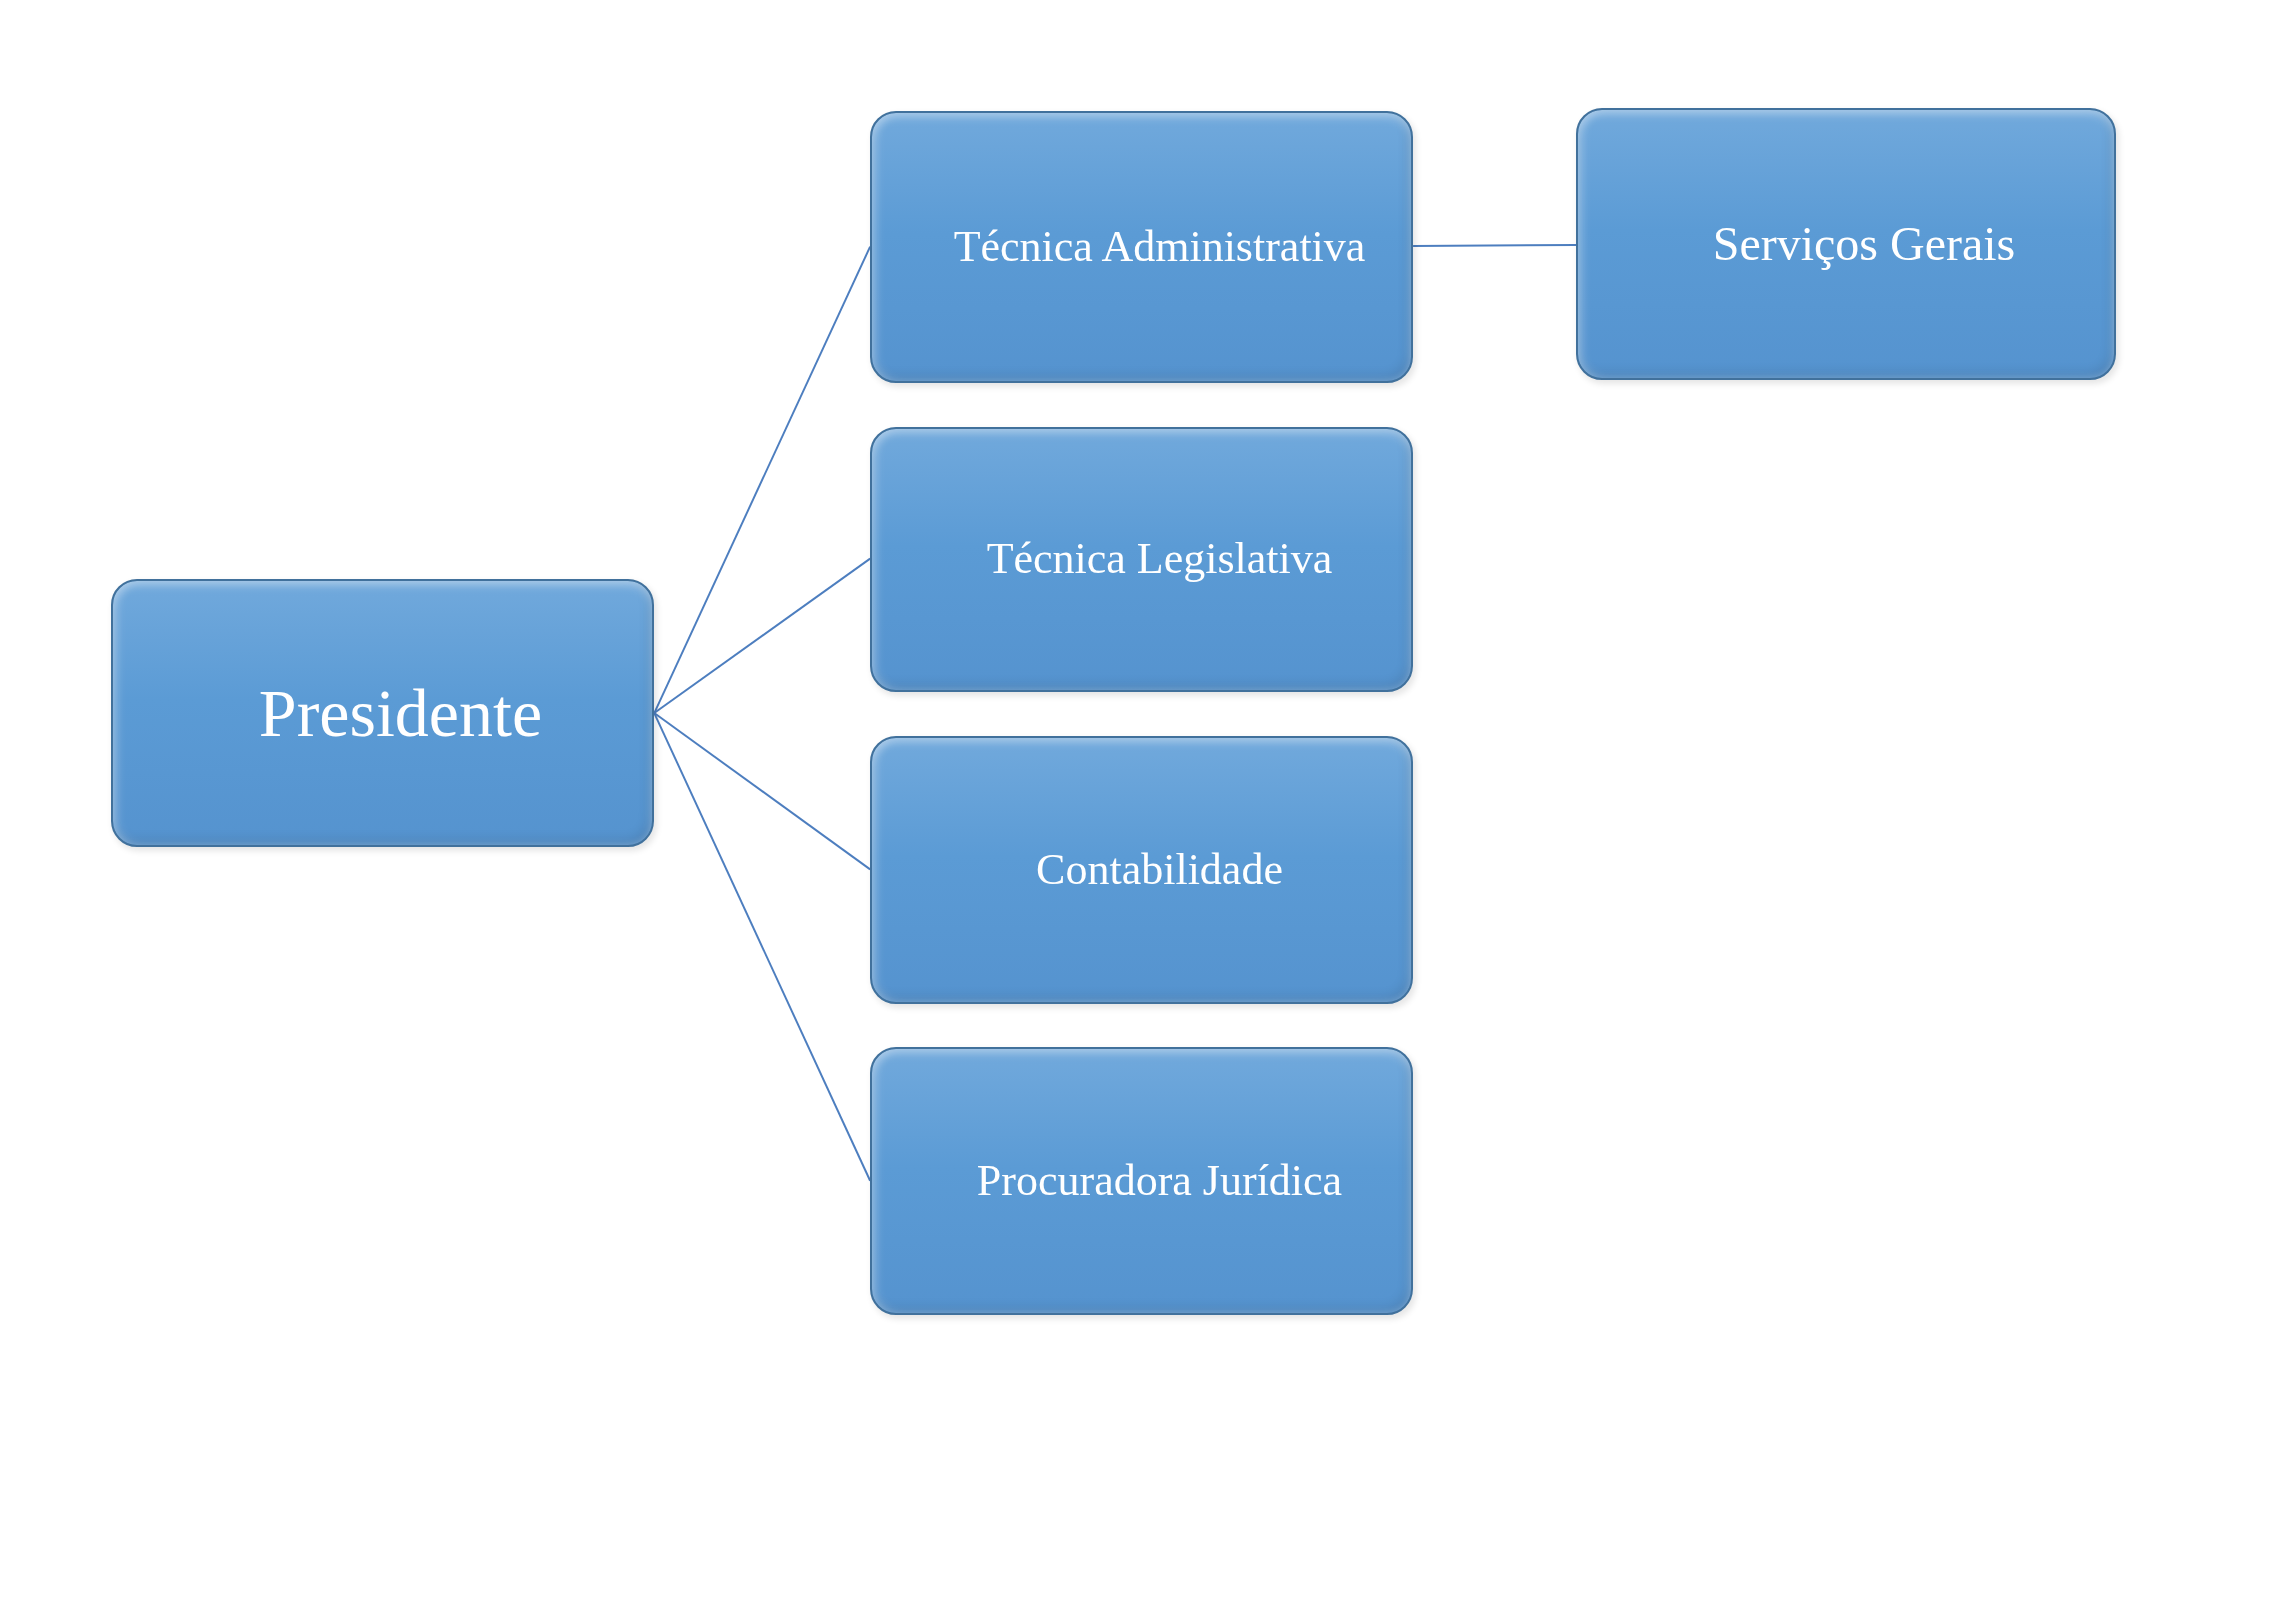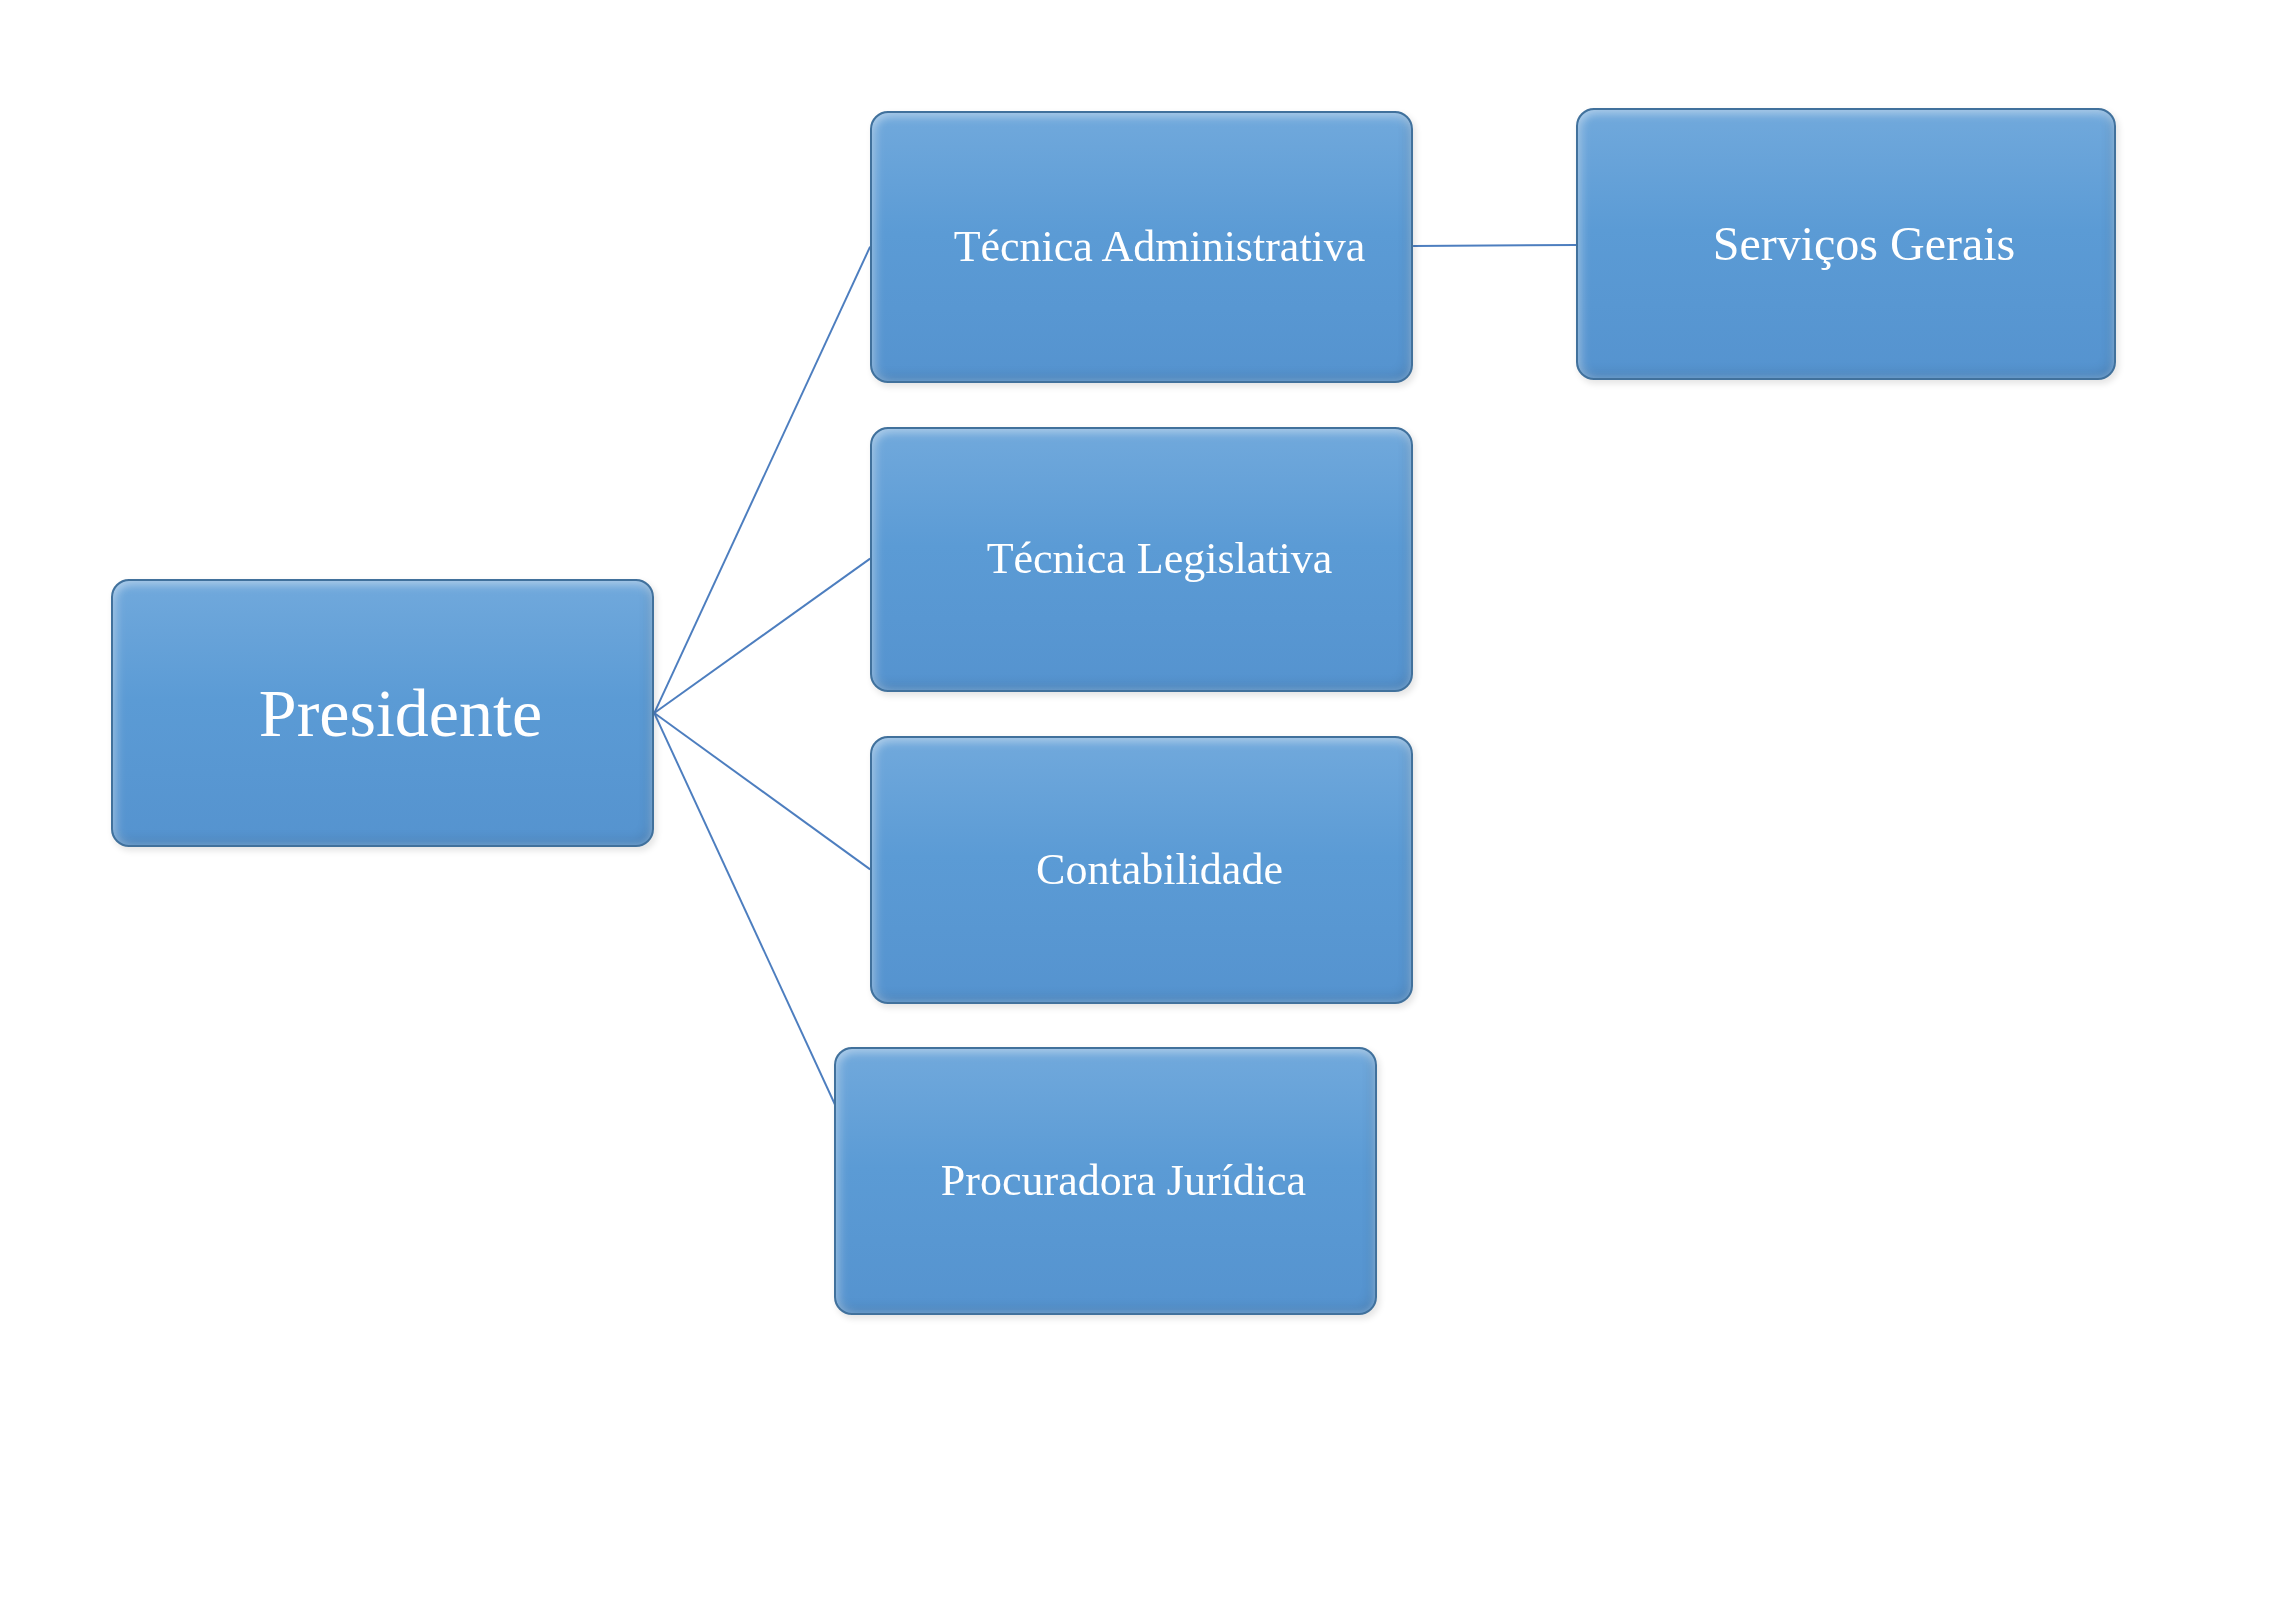--- a/index.html
+++ b/index.html
@@ -25,21 +25,21 @@
     left: 0;
     top: 0;
     width: 2295px;
     height: 1623px;
     z-index: 1;
   }
   .node {
     position: absolute;
     z-index: 2;
     box-sizing: border-box;
-    border-radius: 18px;
+    border-radius: 26px;
     border: 2.6px solid #41719c;
     background: linear-gradient(180deg, #71a9dc 0%, #5b9bd5 45%, #5593cf 100%);
     box-shadow:
       inset 0 3.9px 9.2px rgba(255,255,255,0.35),
       inset 5.2px 0 9.2px rgba(255,255,255,0.18),
       inset -3.9px -5.2px 10.5px rgba(0,0,0,0.10),
       2.6px 3.9px 6.5px rgba(0,0,0,0.10);
     display: flex;
     align-items: center;
     justify-content: center;
@@ -66,21 +66,21 @@
     left: 870px; top: 427px;
     width: 543px; height: 265px;
     font-size: 44px;
   }
   #node-contabilidade {
     left: 870px; top: 736px;
     width: 543px; height: 268px;
     font-size: 44px;
   }
   #node-procuradora-juridica {
-    left: 834px; top: 1047px;
+    left: 870px; top: 1047px;
     width: 543px; height: 268px;
     font-size: 44px;
   }
   #node-servicos-gerais {
     left: 1576px; top: 108px;
     width: 540px; height: 272px;
     font-size: 48px;
   }
 </style>
 </head>

